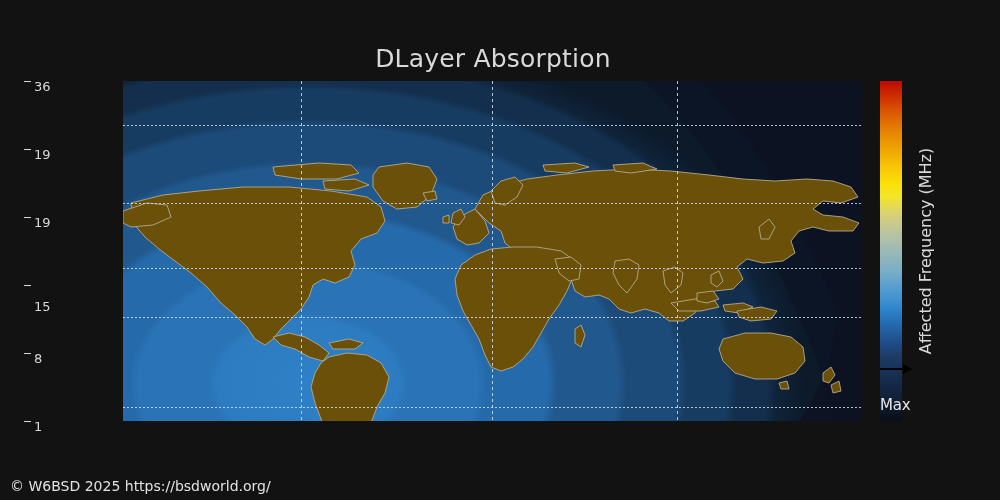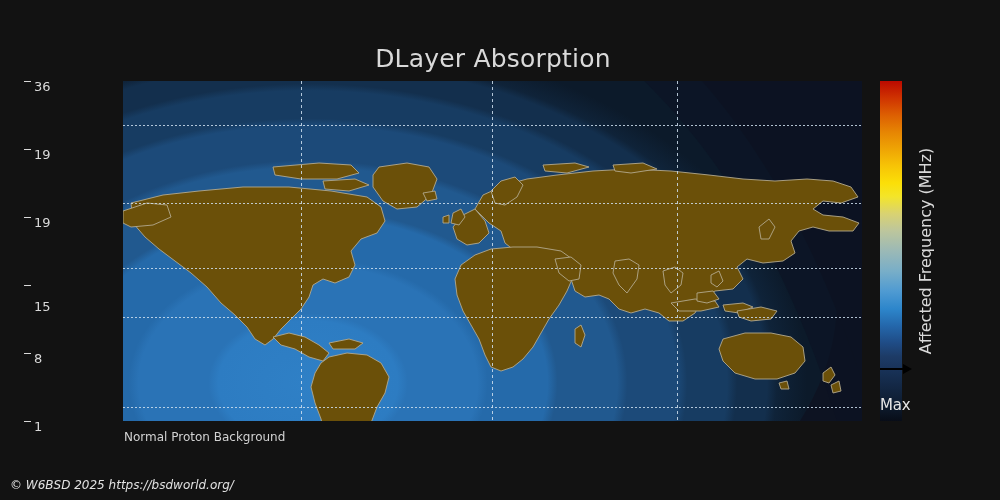--- a/index.html
+++ b/index.html
@@ -131,21 +131,21 @@
     position: absolute;
     color: #d2d2d2;
     font-size: 12px;
     white-space: nowrap;
   }
   #note1 { left: 124px; top: 430px; }
   #note2 { left: 124px; top: 444px; }
   #stamp { left: 722px; top: 434px; color: #d2d2d2; font-size: 12px; position:absolute; white-space:nowrap;}
   #copy  {
     position:absolute; left: 10px; top: 478px;
-    color: #e2e2e2; font-size: 12px; font-style: italic;
+    color: #e2e2e2; font-size: 14px; 
     white-space: nowrap;
   }
 </style>
 </head>
 <body>
 
 <div id="root">
 
   <div id="title">DLayer Absorption</div>
 
@@ -303,16 +303,15 @@
   <div id="max-marker">
     <span class="mx-label">Max</span>
     <svg class="mx-arrow" width="34" height="12" viewBox="0 0 34 12">
       <line x1="1" y1="6" x2="25" y2="6" stroke="#000" stroke-width="2"></line>
       <polygon points="24,1 33,6 24,11" fill="#000"></polygon>
     </svg>
   </div>
 
   <div id="cbar-title">Affected Frequency (MHz)</div>
 
-  <div class="note" id="note1">Normal Proton Background</div>
   <div id="copy">© W6BSD 2025 https://bsdworld.org/</div>
 
 </div>
 
 </body></html>

